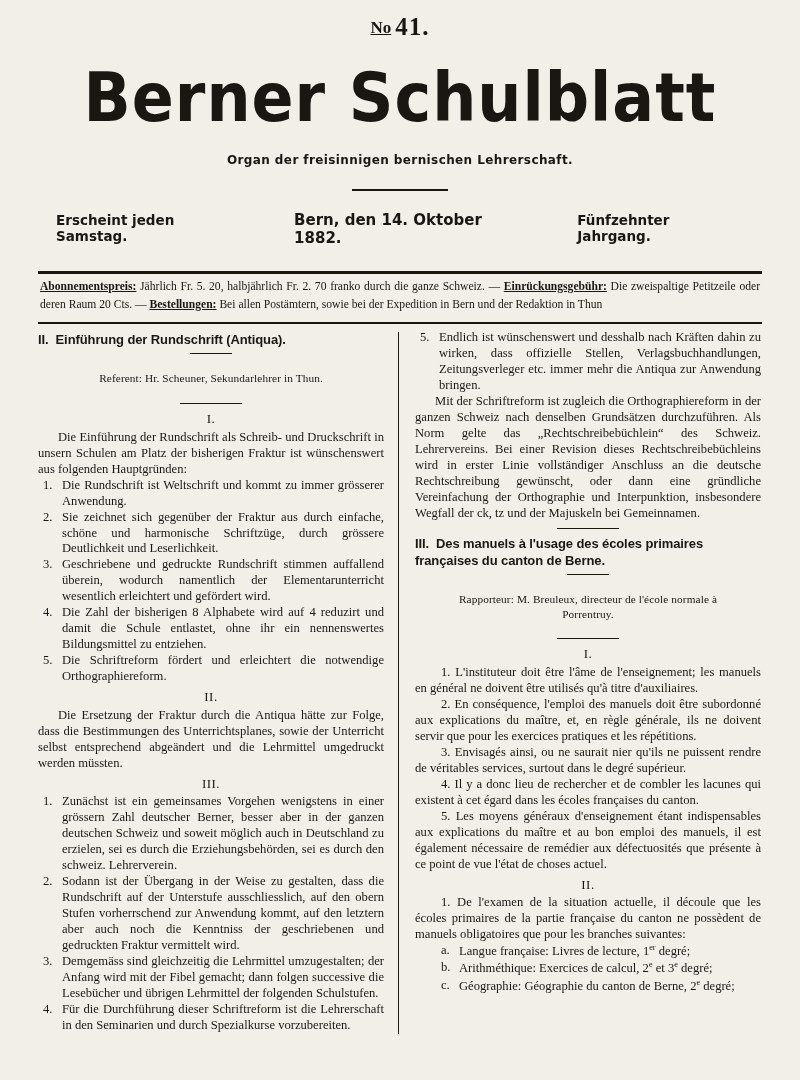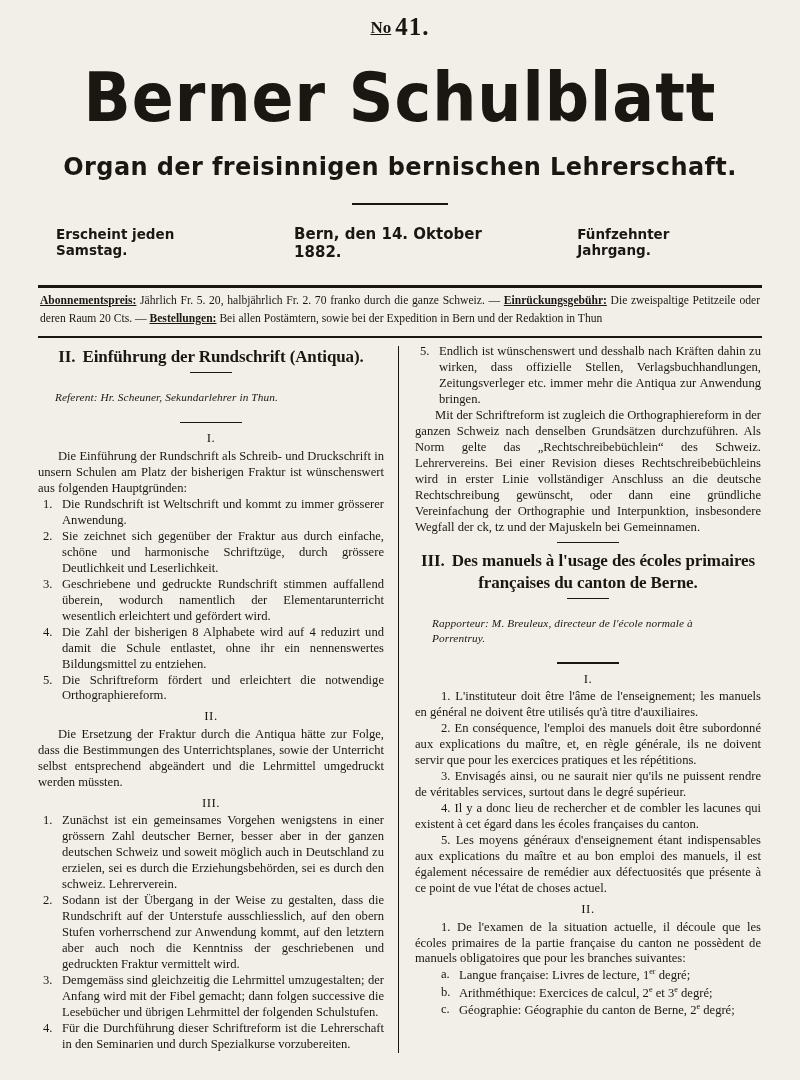--- a/index.html
+++ b/index.html
@@ -48,21 +48,21 @@
     font-size: 62px;
     letter-spacing: 1px;
     line-height: 1;
     margin-top: 28px;
     transform: scaleY(1.08);
   }
   .masthead-sub {
     text-align: center;
     font-family: "DejaVu Sans", sans-serif;
     font-weight: bold;
-    font-size: 24px;
+    font-size: 12px;
     letter-spacing: 0.4px;
     margin-top: 24px;
   }
   .rule-short {
     width: 96px;
     height: 2px;
     background: #1a1713;
     margin: 22px auto 0 auto;
   }
   .dateline {
@@ -115,41 +115,39 @@
   .col-left { padding-right: 14px; }
   .col-right { padding-left: 16px; }
   .col-divider {
     width: 1px;
     background: #1a1713;
     margin: 2px 0 0 0;
     align-self: stretch;
   }
 
   h2.art-title {
-    font-family: Liberation Serif, serif;
-    font-weight: bold;
-    font-size: 17px;
-    text-align: center;
+    font-family: Liberation Sans, sans-serif;
+    font-weight: bold;
+    font-size: 13px;
     margin: 2px 0 0 0;
     line-height: 1.28;
     letter-spacing: -0.1px;
   }
   h2.art-title .num { margin-right: 7px; }
   .hr-mini {
     width: 42px;
     height: 1.6px;
     background: #1a1713;
     margin: 4px auto 4px auto;
   }
   .referent {
-    text-align: left;
+    text-align: center;
     font-size: 11.3px;
     letter-spacing: 0.1px;
     margin: 17px;
-    font-style: italic;
   }
   .hr-mini2 {
     width: 62px;
     height: 1.6px;
     background: #1a1713;
     margin: 6px auto 7px auto;
   }
   .sec-num {
     text-align: center;
     font-size: 13px;

